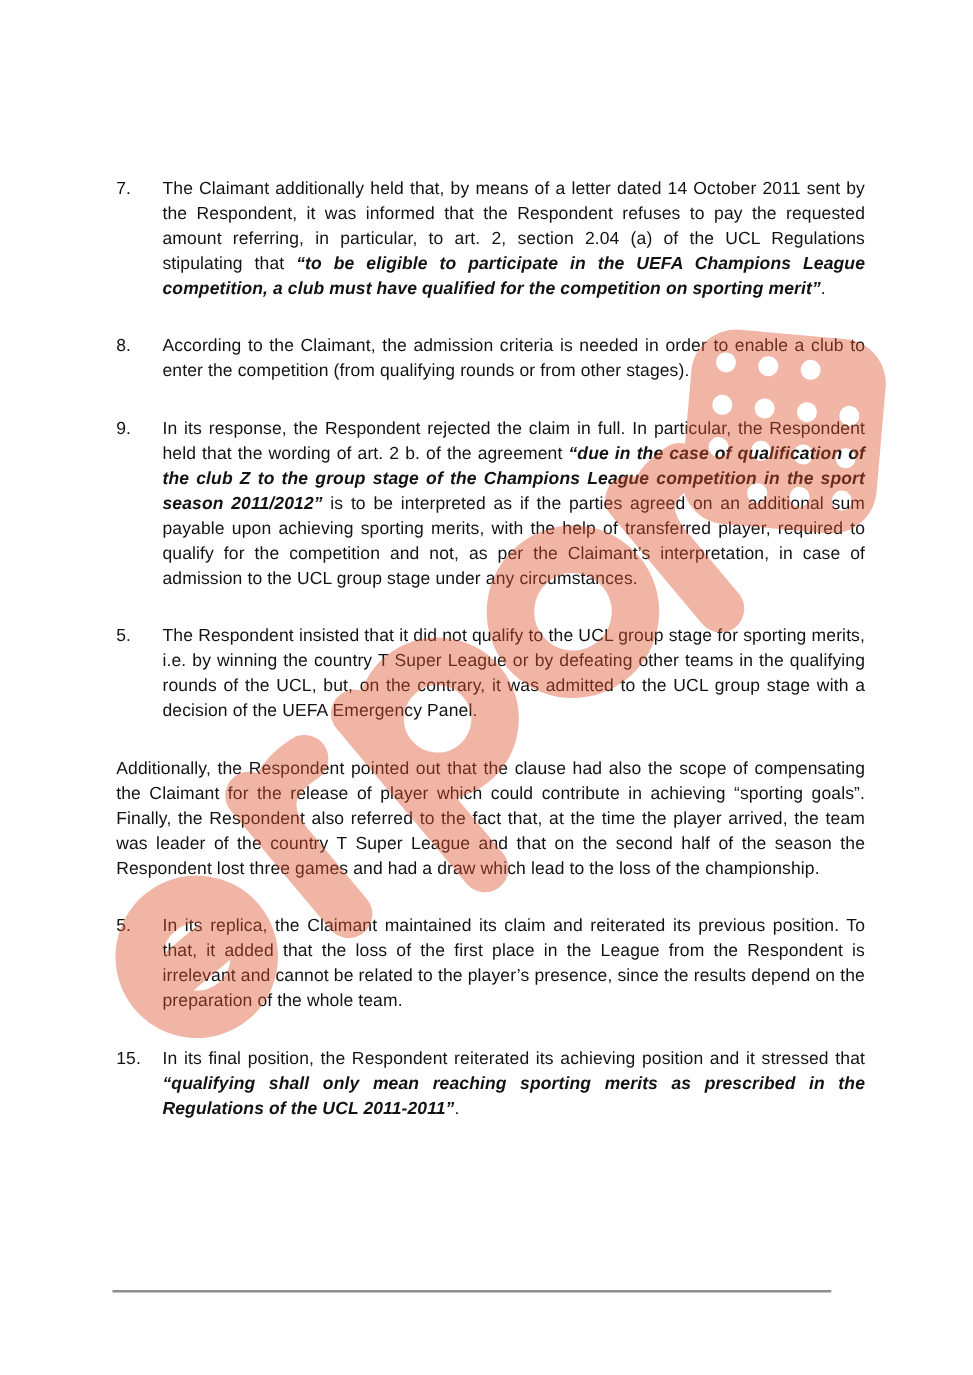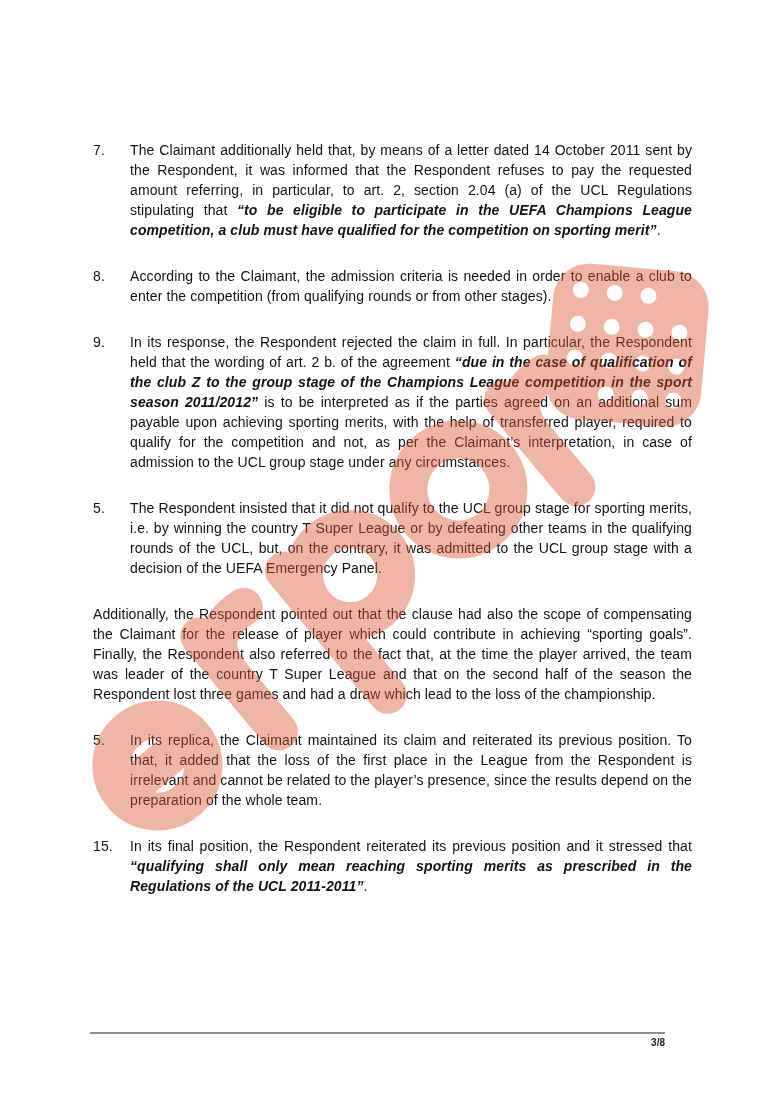--- a/index.html
+++ b/index.html
@@ -78,21 +78,21 @@
       </div>
       <div class="para">
         <div class="para-body"><span>Additionally, the Respondent pointed out that the clause had also the scope of compensating the Claimant for the release of player which could contribute in achieving “sporting goals”. Finally, the Respondent also referred to the fact that, at the time the player arrived, the team was leader of the country T Super League and that on the second half of the season the Respondent lost three games and had a draw which lead to the loss of the championship.</span></div>
       </div>
       <div class="para">
         <div class="para-num">5.</div>
         <div class="para-body"><span>In its replica, the Claimant maintained its claim and reiterated its previous position. To that, it added that the loss of the first place in the League from the Respondent is irrelevant and cannot be related to the player’s presence, since the results depend on the preparation of the whole team.</span></div>
       </div>
       <div class="para">
         <div class="para-num">15.</div>
-        <div class="para-body"><span>In its final position, the Respondent reiterated its previous position and it stressed that </span><em>“qualifying shall only mean reaching sporting merits as prescribed in the Regulations of the UCL 2011-2011”</em><span>.</span></div>
+        <div class="para-body"><span>In its final position, the Respondent reiterated its achieving position and it stressed that </span><em>“qualifying shall only mean reaching sporting merits as prescribed in the Regulations of the UCL 2011-2011”</em><span>.</span></div>
       </div>
     </div>
 
   <div class="watermark">
     <svg width="778" height="1100" viewBox="0 0 778 1100" xmlns="http://www.w3.org/2000/svg">
       <defs>
         <mask id="diceDots" maskUnits="userSpaceOnUse" x="-110" y="-110" width="220" height="220">
           <rect x="-110" y="-110" width="220" height="220" fill="#ffffff"></rect>
           <circle cx="-51" cy="-51" r="8" fill="#000"></circle>
           <circle cx="-17" cy="-51" r="8" fill="#000"></circle>
@@ -123,15 +123,14 @@
         <path d="M560,-72 Q562,-118 608,-112"></path>
 
         <g transform="translate(690,-80) rotate(45)" stroke="none">
           <rect x="-78" y="-78" width="156" height="156" rx="36" fill="#e0512e" mask="url(#diceDots)"></rect>
         </g>
       </g>
     </svg>
   </div>
 
   <div class="footer-line"></div>
-  <div class="footer-num">3/8</div>
 
 </div>
 
 </body></html>

